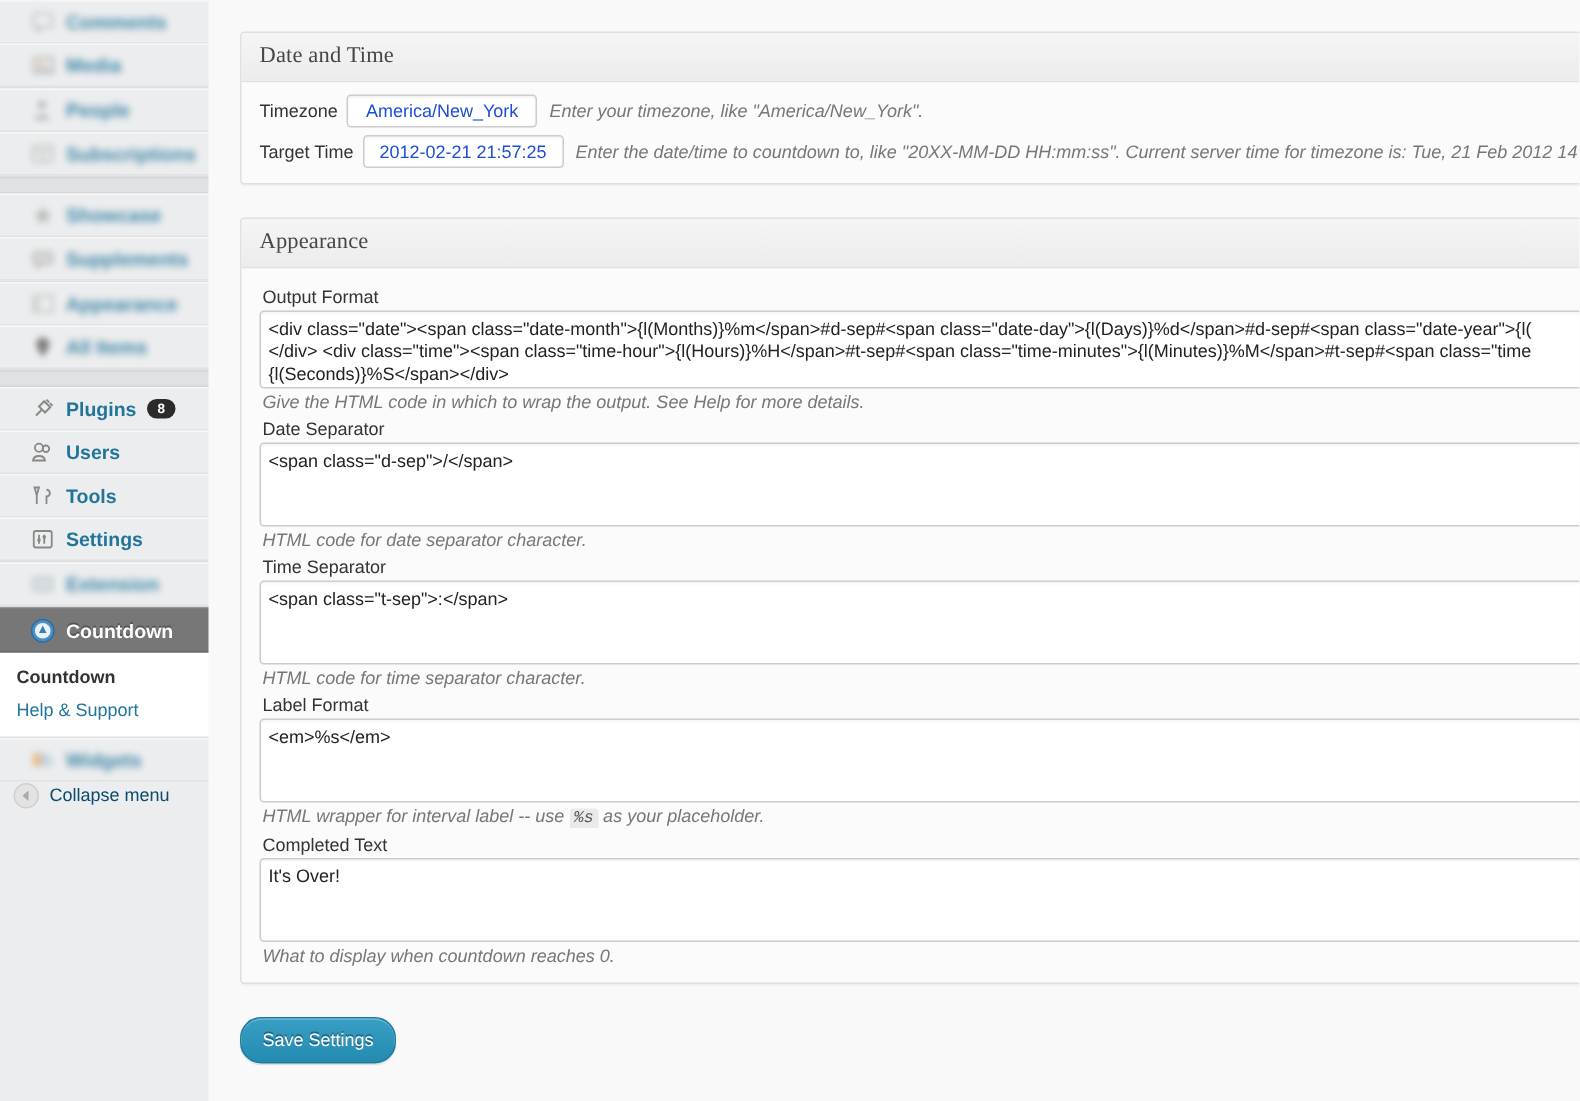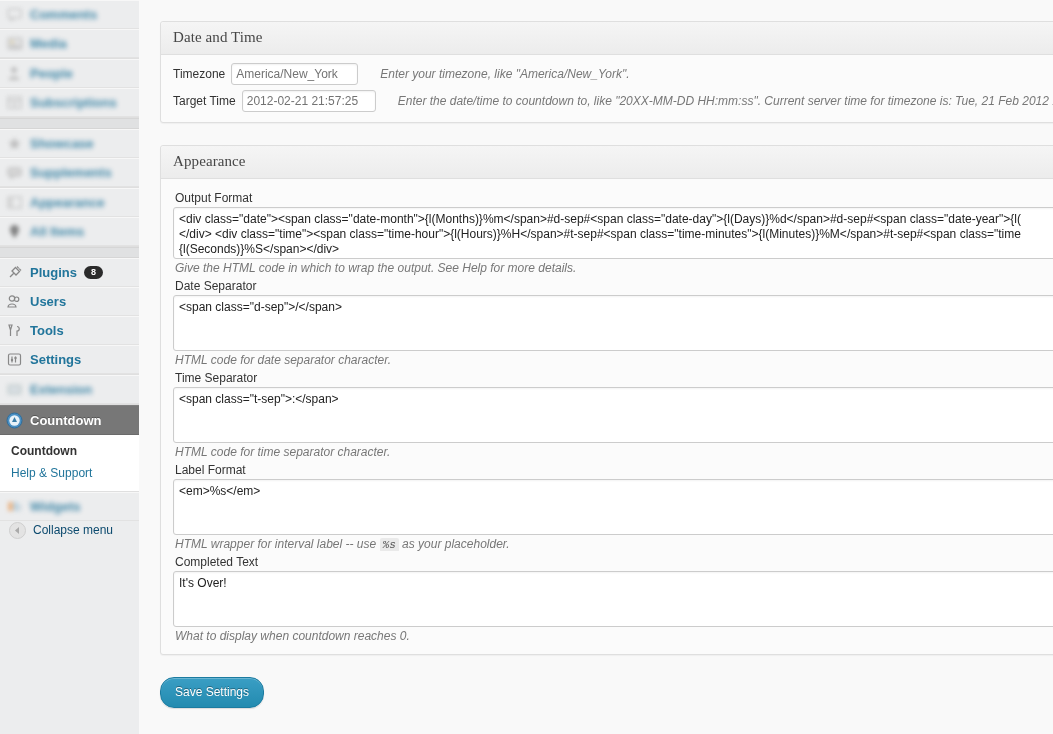--- a/index.html
+++ b/index.html
@@ -33,21 +33,21 @@
     height: 9px;
     background: #e0e1e2;
     border-top: 1px solid #d6d6d6;
     border-bottom: 1px solid #d6d6d6;
   }
   .menu-item {
     position: relative;
     height: 29px;
     display: flex;
     align-items: center;
-    padding-left: 4px;
+    padding-left: 18px;
     border-bottom: 1px solid #e2e2e2;
     border-top: 1px solid #f7f7f7;
     box-sizing: border-box;
     background: #ecedee;
   }
   .menu-item .mi-ico {
     width: 20px; height: 20px;
     margin-right: 6px;
     flex: 0 0 20px;
     display: flex; align-items: center; justify-content: center;
@@ -175,36 +175,37 @@
   }
   .field-row:last-child { margin-bottom: 0; }
   .field-label {
     font-size: 12px;
     color: #333;
     margin-right: 6px;
   }
   input.txt {
     font-family: "Liberation Sans", sans-serif;
     font-size: 12px;
-    color: #737373;
+    color: #1d4ed8;
     padding: 3px 4px;
     border: 1px solid #ccc;
     border-radius: 3px;
     background: #fff;
     box-shadow: inset 0 1px 2px rgba(0,0,0,.06);
     box-sizing: border-box;
     outline: none;
+    text-align: center;
   }
   #timezone-input { width: 127px; }
   #target-time-input { width: 134px; }
   .hint {
     font-style: italic;
     font-size: 12px;
     color: #777;
-    margin-left: 22px;
+    margin-left: 8px;
     overflow: hidden;
     white-space: nowrap;
   }
   .hint-block {
     font-style: italic;
     font-size: 12px;
     color: #777;
     margin: 2px 0 1px 2px;
     white-space: nowrap;
     overflow: hidden;

